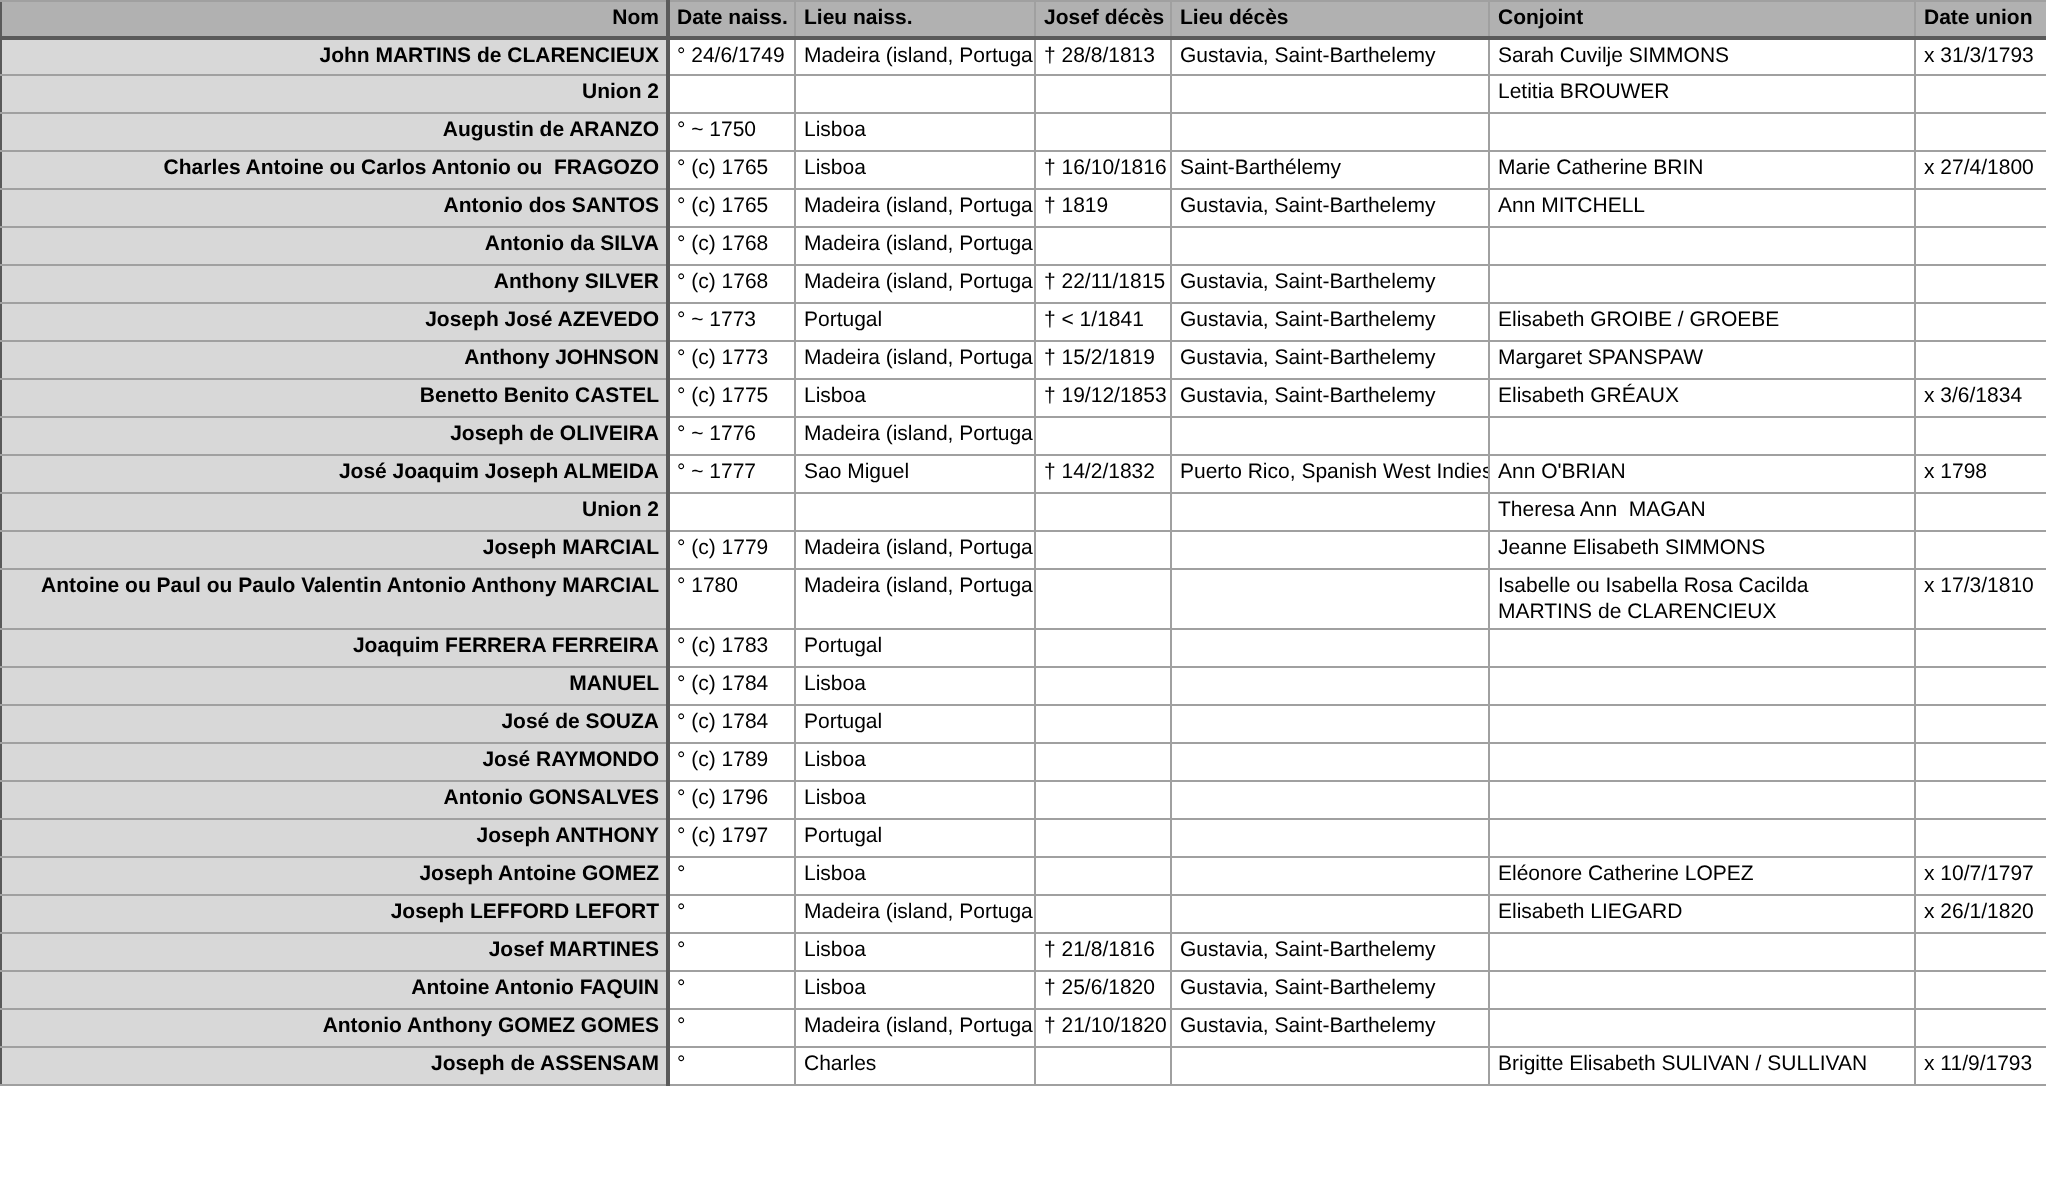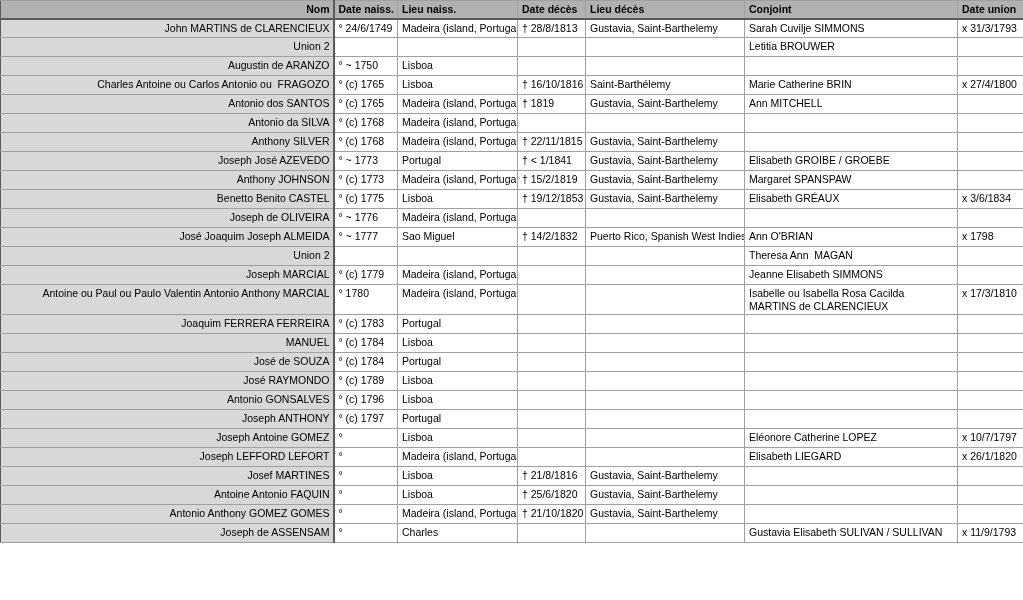--- a/index.html
+++ b/index.html
@@ -36,21 +36,21 @@
     text-align:left;
   }
   th{
     background:var(--header-bg);
     font-weight:bold;
     height:18px;
     border-bottom:2px solid var(--grid-dark);
   }
   td.col-0{
     background:var(--name-bg);
-    font-weight:normal;
+    font-weight:bold;
   }
   th.col-0,td.col-0{
     border-right:2px solid var(--grid-dark);
     border-left:1px solid var(--grid-dark);
     text-align:right;
   }
   td.col-5{white-space:pre-wrap;}
   tr.selected td.col-0{
     box-shadow:inset 3px 0 0 0 var(--sel-green);
   }
@@ -66,21 +66,21 @@
       <col class="c3">
     <col class="c4">
       <col class="c5">
       <col class="c6">
   </colgroup>
   <thead>
     <tr id="header-row">
         <th class="col-0">Nom</th>
         <th class="col-1">Date naiss.</th>
         <th class="col-2">Lieu naiss.</th>
-        <th class="col-3">Date décès</th>
+        <th class="col-3">Josef décès</th>
         <th class="col-4">Lieu décès</th>
         <th class="col-5">Conjoint</th>
         <th class="col-6">Date union</th>
       </tr>
   </thead>
   <tbody id="table-body">
       <tr>
         <td class="col-0">John MARTINS de CLARENCIEUX</td>
         <td class="col-1">° 24/6/1749</td>
         <td class="col-2">Madeira (island, Portugal)</td>
@@ -313,17 +313,17 @@
         <td class="col-4">Gustavia, Saint-Barthelemy</td>
         <td class="col-5"></td>
         <td class="col-6"></td>
       </tr>
       <tr>
         <td class="col-0">Joseph de ASSENSAM</td>
         <td class="col-1">°</td>
         <td class="col-2">Charles</td>
         <td class="col-3"></td>
         <td class="col-4"></td>
-        <td class="col-5">Gustavia Elisabeth SULIVAN / SULLIVAN</td>
+        <td class="col-5">Brigitte Elisabeth SULIVAN / SULLIVAN</td>
         <td class="col-6">x 11/9/1793</td>
       </tr>
     </tbody>
 </table>
 
 </body></html>

